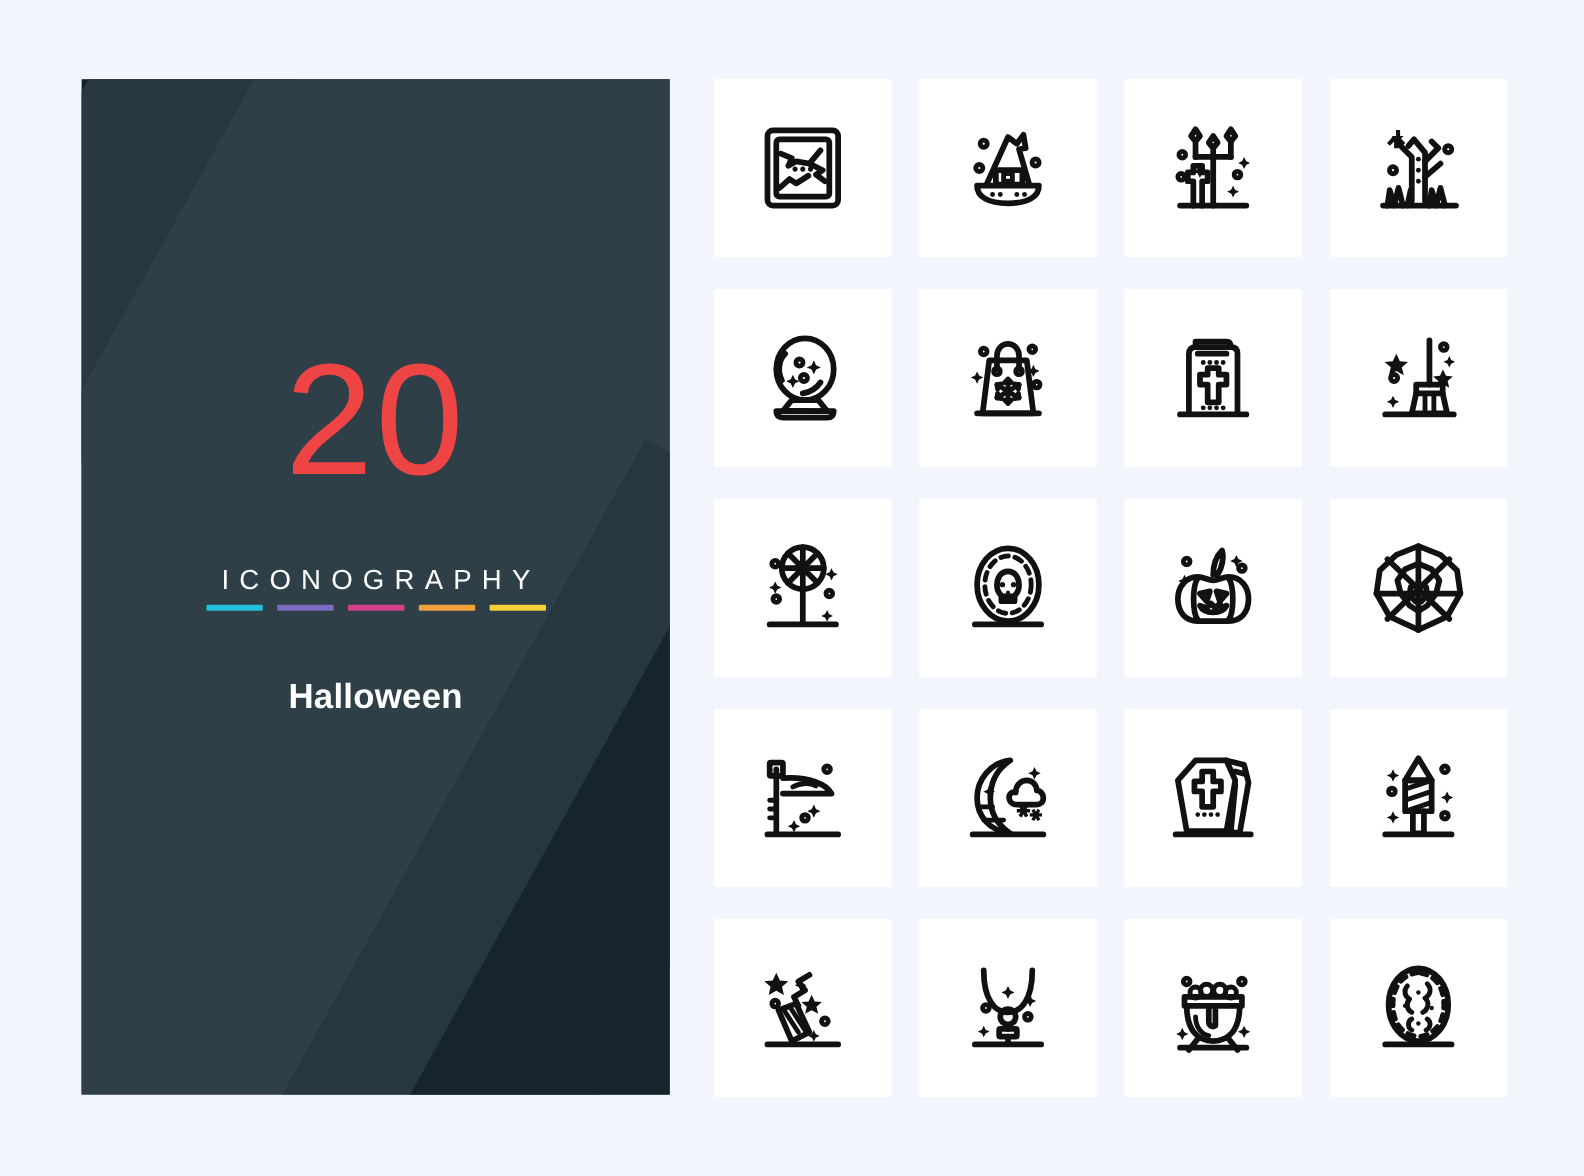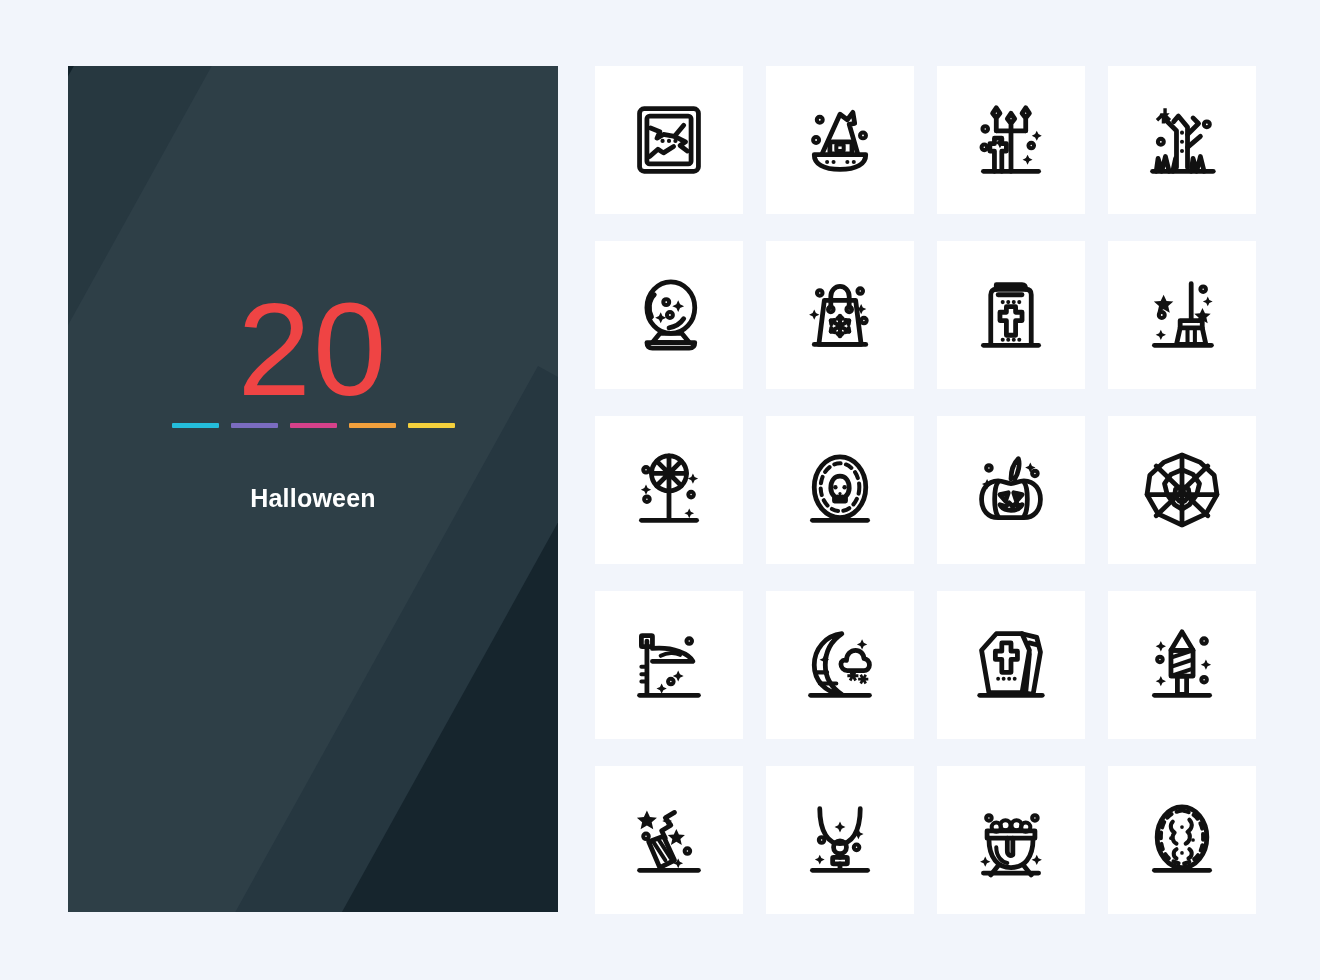--- a/index.html
+++ b/index.html
@@ -60,21 +60,21 @@
     gap: 12px;
   }
   #rule span { display: block; height: 5px; border-radius: 1px; }
   #rule span:nth-child(1) { width: 47px; }
   #rule span:nth-child(2) { width: 47px; }
   #rule span:nth-child(3) { width: 47px; }
   #rule span:nth-child(4) { width: 47px; }
   #rule span:nth-child(5) { width: 47px; }
   #subTitle {
     margin-top: 56px;
-    font-size: 25px;
+    font-size: 29px;
     font-weight: 700;
     color: #ffffff;
     letter-spacing: 0.2px;
   }
 
   
   #grid {
     position: absolute;
     left: 595px; top: 66px;
     width: 660px;
@@ -101,20 +101,21 @@
 <div id="stage" style="background: rgb(242, 245, 251);">
 
   <div id="cover" style="background: rgb(18, 34, 42);">
     <div class="shine a"></div>
     <div class="shine b"></div>
     <div class="shine c"></div>
     <div class="shine d"></div>
 
     <div id="coverInner">
       <div id="bigCount">20</div>
+      <div id="wordmark">ICONOGRAPHY</div>
       <div id="rule">
         <span style="background: rgb(36, 189, 219);"></span>
         <span style="background: rgb(123, 108, 192);"></span>
         <span style="background: rgb(214, 65, 138);"></span>
         <span style="background: rgb(242, 160, 60);"></span>
         <span style="background: rgb(244, 208, 60);"></span>
       </div>
       <div id="subTitle">Halloween</div>
     </div>
   </div>

